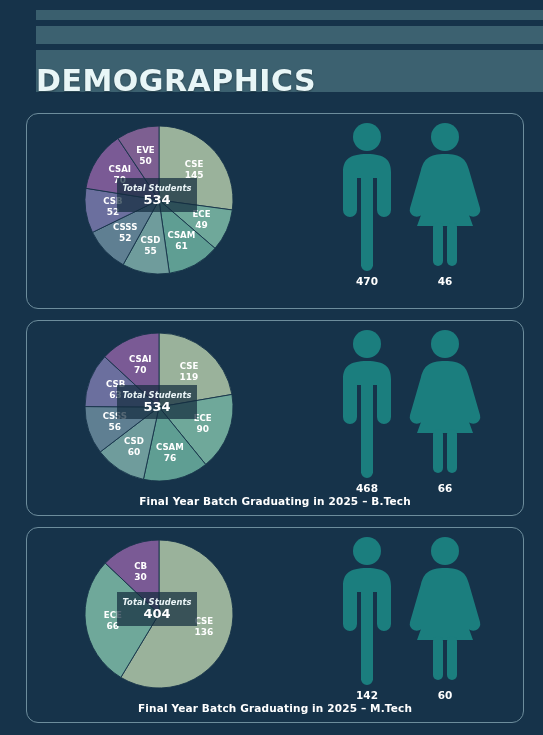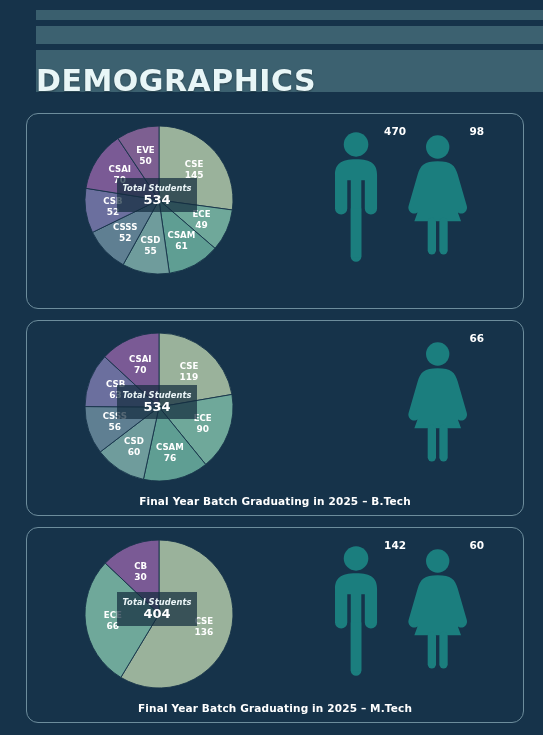--- a/index.html
+++ b/index.html
@@ -65,21 +65,21 @@
     font-size:8.3px;font-weight:bold;color:#eaf4f6;line-height:1;
     margin-bottom:1px;letter-spacing:.1px;font-style:italic;
   }
   .center-box .num{
     font-size:13px;font-weight:bold;color:#ffffff;line-height:1;
   }
 
   
   .people{position:absolute;right:14px;top:8px;width:185px;height:178px;}
   .person{position:absolute;top:0;width:78px;height:178px;
-          display:flex;flex-direction:row;align-items:flex-start;}
+          display:flex;flex-direction:column;align-items:center;}
   .person.male{left:4px;}
   .person.female{left:82px;}
   .person svg{display:block;}
   .pcount{
     margin-top:3px;font-size:10.5px;font-weight:bold;color:#ffffff;
   }
 </style>
 </head>
 <body>
 
@@ -136,21 +136,21 @@
   </svg>
             <div class="pcount">470</div>
           </div>
           <div class="person female">
             <svg width="76" height="150" viewBox="0 0 76 150">
     <circle cx="38" cy="15" r="14" fill="#1b7e7e"></circle>
     <path d="M38 32 C 22 32, 17 37, 14 48 L 3 86 a7 7 0 0 0 13 5 L 26 60 L 10 104 L 66 104 L 50 60 L 60 91 a7 7 0 0 0 13 -5 L 62 48 C 59 37, 54 32, 38 32 Z" fill="#1b7e7e"></path>
     <rect x="26" y="100" width="10" height="44" rx="5" fill="#1b7e7e"></rect>
     <rect x="40" y="100" width="10" height="44" rx="5" fill="#1b7e7e"></rect>
   </svg>
-            <div class="pcount">98</div>
+            <div class="pcount">46</div>
           </div>
         </div>
     </div>
   </div>
 
   <div class="card c2">
     <div class="card-inner">
       <div class="pie-wrap">
           <svg width="220" height="190" viewBox="0 0 220 190" class="pie-svg">
             <path d="M 108 92 L 108.00 18.00 A 74 74 0 0 1 180.93 79.44 Z" fill="#9ab29b" stroke="#16334a" stroke-width="0.9"></path>
@@ -174,20 +174,30 @@
             <path d="M 108 92 L 53.71 41.71 A 74 74 0 0 1 108.00 18.00 Z" fill="#7a5a95" stroke="#16334a" stroke-width="0.9"></path>
             <text x="89.3" y="44.3" class="slice-label">CSAI</text>
             <text x="89.3" y="55.3" class="slice-label val">70</text>
           </svg>
           <div class="center-box" style="left: 66px; top: 70px; width: 80px; height: 34px;">
             <div class="lbl">Total Students</div>
             <div class="num">534</div>
           </div>
         </div>
       <div class="people">
+          <div class="person male">
+            <svg width="64" height="150" viewBox="0 0 64 150">
+    <circle cx="32" cy="15" r="14" fill="#1b7e7e"></circle>
+    <path d="M32 32 C 14 32, 8 38, 8 50 L 8 88 a7 7 0 0 0 14 0 L 22 56 L 26 56 L 26 143 a6 6 0 0 0 12 0 L 38 56 L 42 56 L 42 88 a7 7 0 0 0 14 0 L 56 50 C 56 38, 50 32, 32 32 Z" fill="#1b7e7e"></path>
+    <rect x="26" y="88" width="12" height="56" fill="#1b7e7e"></rect>
+    <rect x="26" y="88" width="5" height="56" fill="#16334a" opacity="0"></rect>
+    <path d="M26 92 L 30 92 L 30 144 a5 5 0 0 1 -10 0 Z" fill="#1b7e7e" opacity="0"></path>
+  </svg>
+            <div class="pcount">468</div>
+          </div>
           <div class="person female">
             <svg width="76" height="150" viewBox="0 0 76 150">
     <circle cx="38" cy="15" r="14" fill="#1b7e7e"></circle>
     <path d="M38 32 C 22 32, 17 37, 14 48 L 3 86 a7 7 0 0 0 13 5 L 26 60 L 10 104 L 66 104 L 50 60 L 60 91 a7 7 0 0 0 13 -5 L 62 48 C 59 37, 54 32, 38 32 Z" fill="#1b7e7e"></path>
     <rect x="26" y="100" width="10" height="44" rx="5" fill="#1b7e7e"></rect>
     <rect x="40" y="100" width="10" height="44" rx="5" fill="#1b7e7e"></rect>
   </svg>
             <div class="pcount">66</div>
           </div>
         </div>

